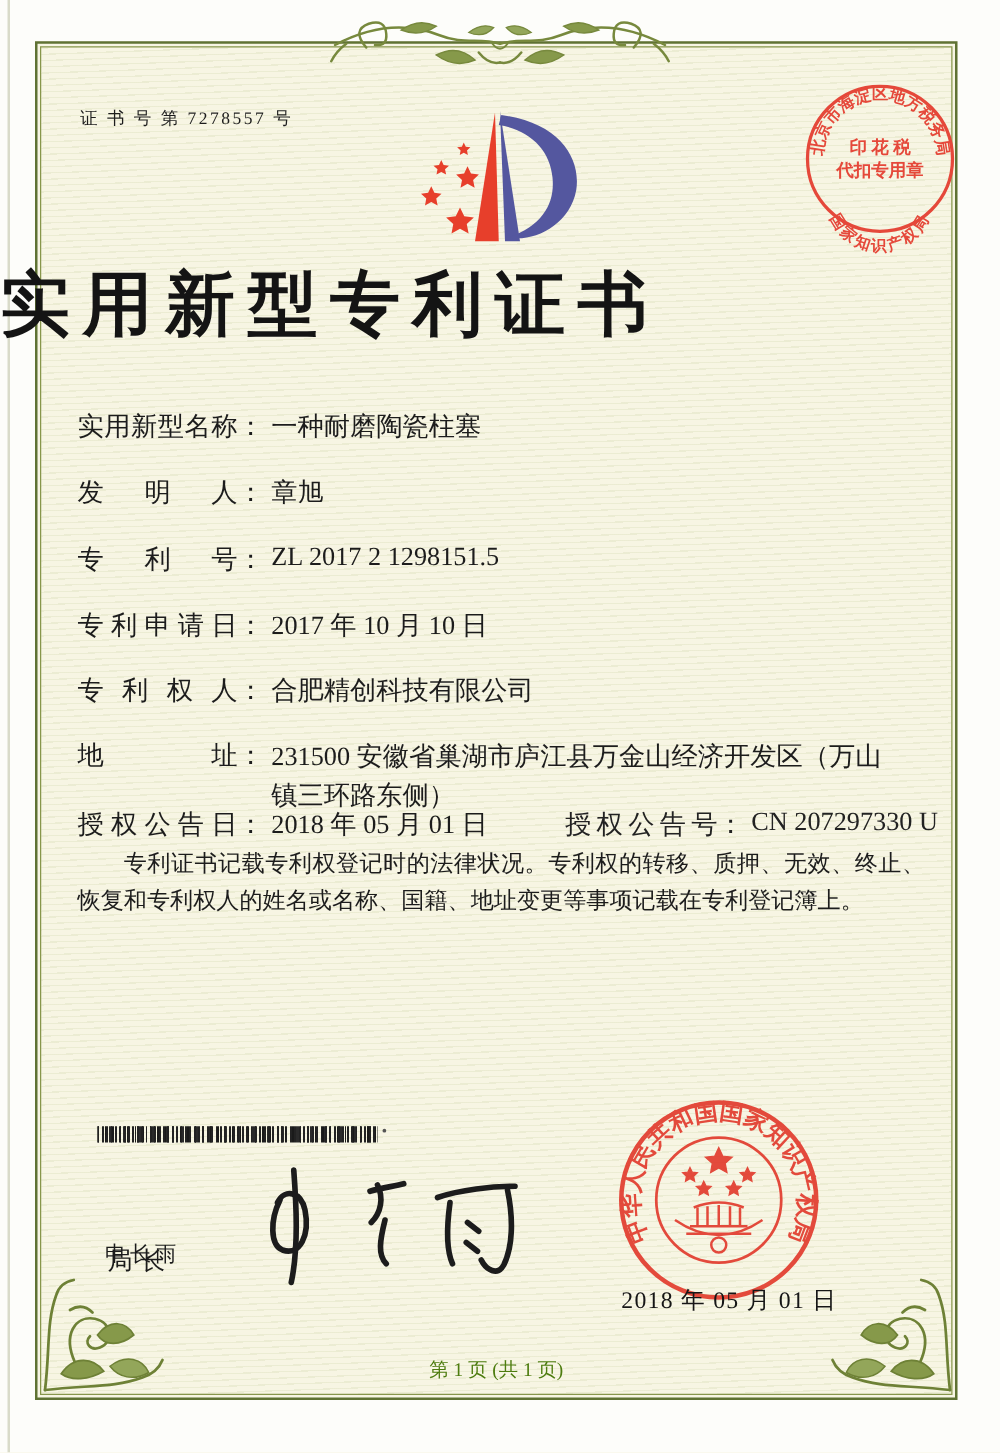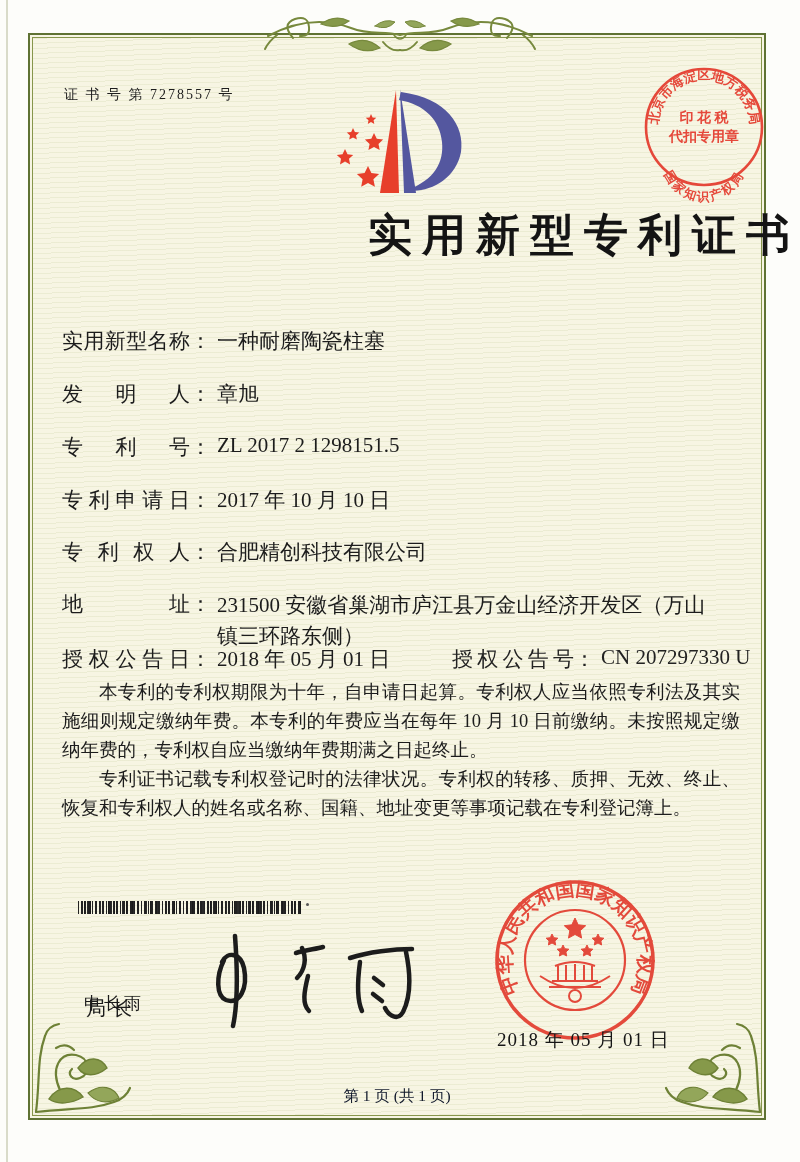--- a/index.html
+++ b/index.html
@@ -16,21 +16,21 @@
     border:2.5px solid #5f7233;box-sizing:border-box;background:#f7f5e3;
   }
   .frame-inner{
     position:absolute;inset:2px;border:1.5px solid #87964b;
     background:
       repeating-linear-gradient(178deg, rgba(164,180,110,.14) 0 1px, rgba(0,0,0,0) 1px 5px);
   }
   .abs{position:absolute;}
   
   .cert-no{left:64px;top:86px;font-size:14px;letter-spacing:2px;color:#1d1d1d;}
-  .title{left:0;top:206px;width:800px;text-align:right;font-size:44px;font-weight:600;
+  .title{left:0;top:206px;width:800px;text-align:left;font-size:56px;font-weight:600;
          letter-spacing:10px;color:#141414;}
   
   .frow{left:62px;font-size:21px;color:#1c1c1c;white-space:nowrap;}
   .jlabel{display:inline-flex;justify-content:space-between;width:128px;vertical-align:top;}
   .fcolon{vertical-align:top;}
   .fvalue{margin-left:6px;vertical-align:top;}
   .fvalue-wrap{display:inline-block;margin-left:6px;width:498px;white-space:normal;
                line-height:31px;vertical-align:top;}
   .frow-right{left:452px;font-size:21px;white-space:nowrap;}
   .jlabel-sm{display:inline-flex;justify-content:space-between;width:122px;vertical-align:top;}
@@ -44,21 +44,21 @@
       repeating-linear-gradient(90deg,#222 0 1.5px,rgba(0,0,0,0) 1.5px 3.5px),
       repeating-linear-gradient(90deg,#1a1a1a 0 1px,rgba(0,0,0,0) 1px 6px),
       repeating-linear-gradient(90deg,rgba(0,0,0,0) 0 9px,#2a2a2a 9px 11.5px);
   }
   .barcode-dot{left:306px;top:903px;width:3px;height:3px;background:#555;border-radius:50%;}
   
   .sig-title{left:86px;top:948px;font-size:20px;letter-spacing:6px;color:#1b1b1b;margin-top:47px;}
   .sig-name{left:84px;top:992px;font-size:17px;letter-spacing:3px;color:#1b1b1b;}
   
   .seal-date{left:497px;top:1027px;font-size:19px;letter-spacing:1px;color:#161616;}
-  .footer{left:28px;top:1086px;width:738px;text-align:center;font-size:15.5px;color:#0f172a;}
+  .footer{left:28px;top:1086px;width:738px;text-align:center;font-size:15.5px;color:#4d7c0f;}
   svg{position:absolute;overflow:visible;}
   svg text{font-family:"Liberation Serif","DejaVu Serif",serif;}
 </style>
 </head>
 <body>
 
 <div class="scan-edge"></div>
 
 <div class="frame">
   <div class="frame-inner"></div>
@@ -200,21 +200,20 @@
   <span class="jlabel-sm">
       <span>授</span>
       <span>权</span>
       <span>公</span>
       <span>告</span>
       <span>号</span>
     </span><span class="fcolon">：</span><span class="fvalue">CN 207297330 U</span>
 </div>
 
 <div class="abs body-text">
-  <p>本专利的专利权期限为十年，自申请日起算。专利权人应当依照专利法及其实施细则规定缴纳年费。本专利的年费应当在每年 10 月 10 日前缴纳。未按照规定缴纳年费的，专利权自应当缴纳年费期满之日起终止。</p>
   <p>专利证书记载专利权登记时的法律状况。专利权的转移、质押、无效、终止、恢复和专利权人的姓名或名称、国籍、地址变更等事项记载在专利登记簿上。</p>
 </div>
 
 <div class="abs barcode"></div>
 <div class="abs barcode-dot"></div>
 
 <div class="abs sig-title">局长</div>
 <div class="abs sig-name">申长雨</div>
 
 <svg class="abs" style="left:190px;top:918px;" width="240" height="118" viewBox="0 0 240 118">

